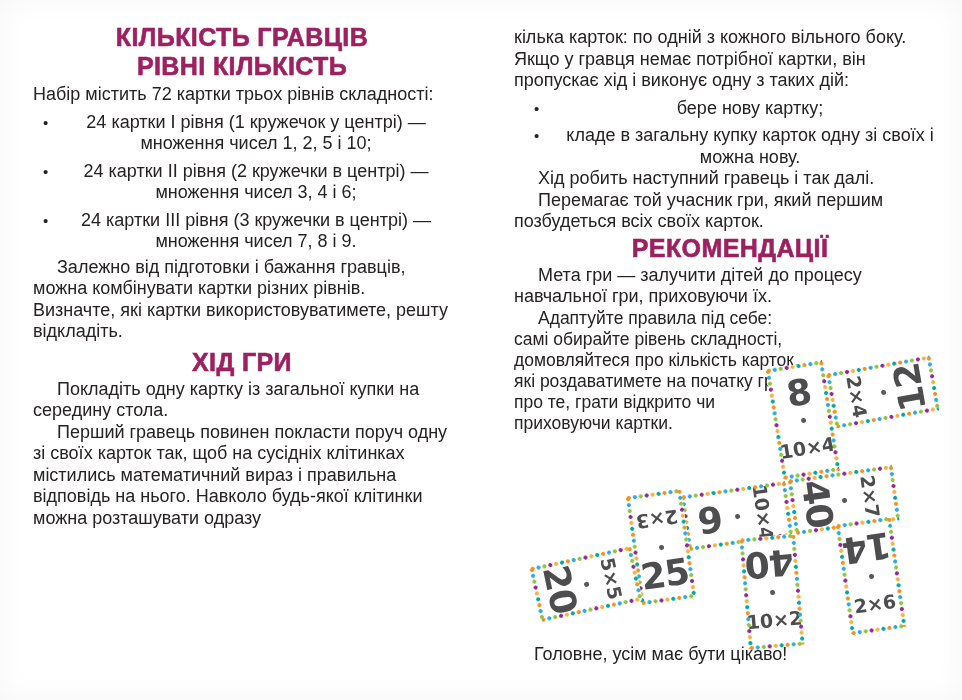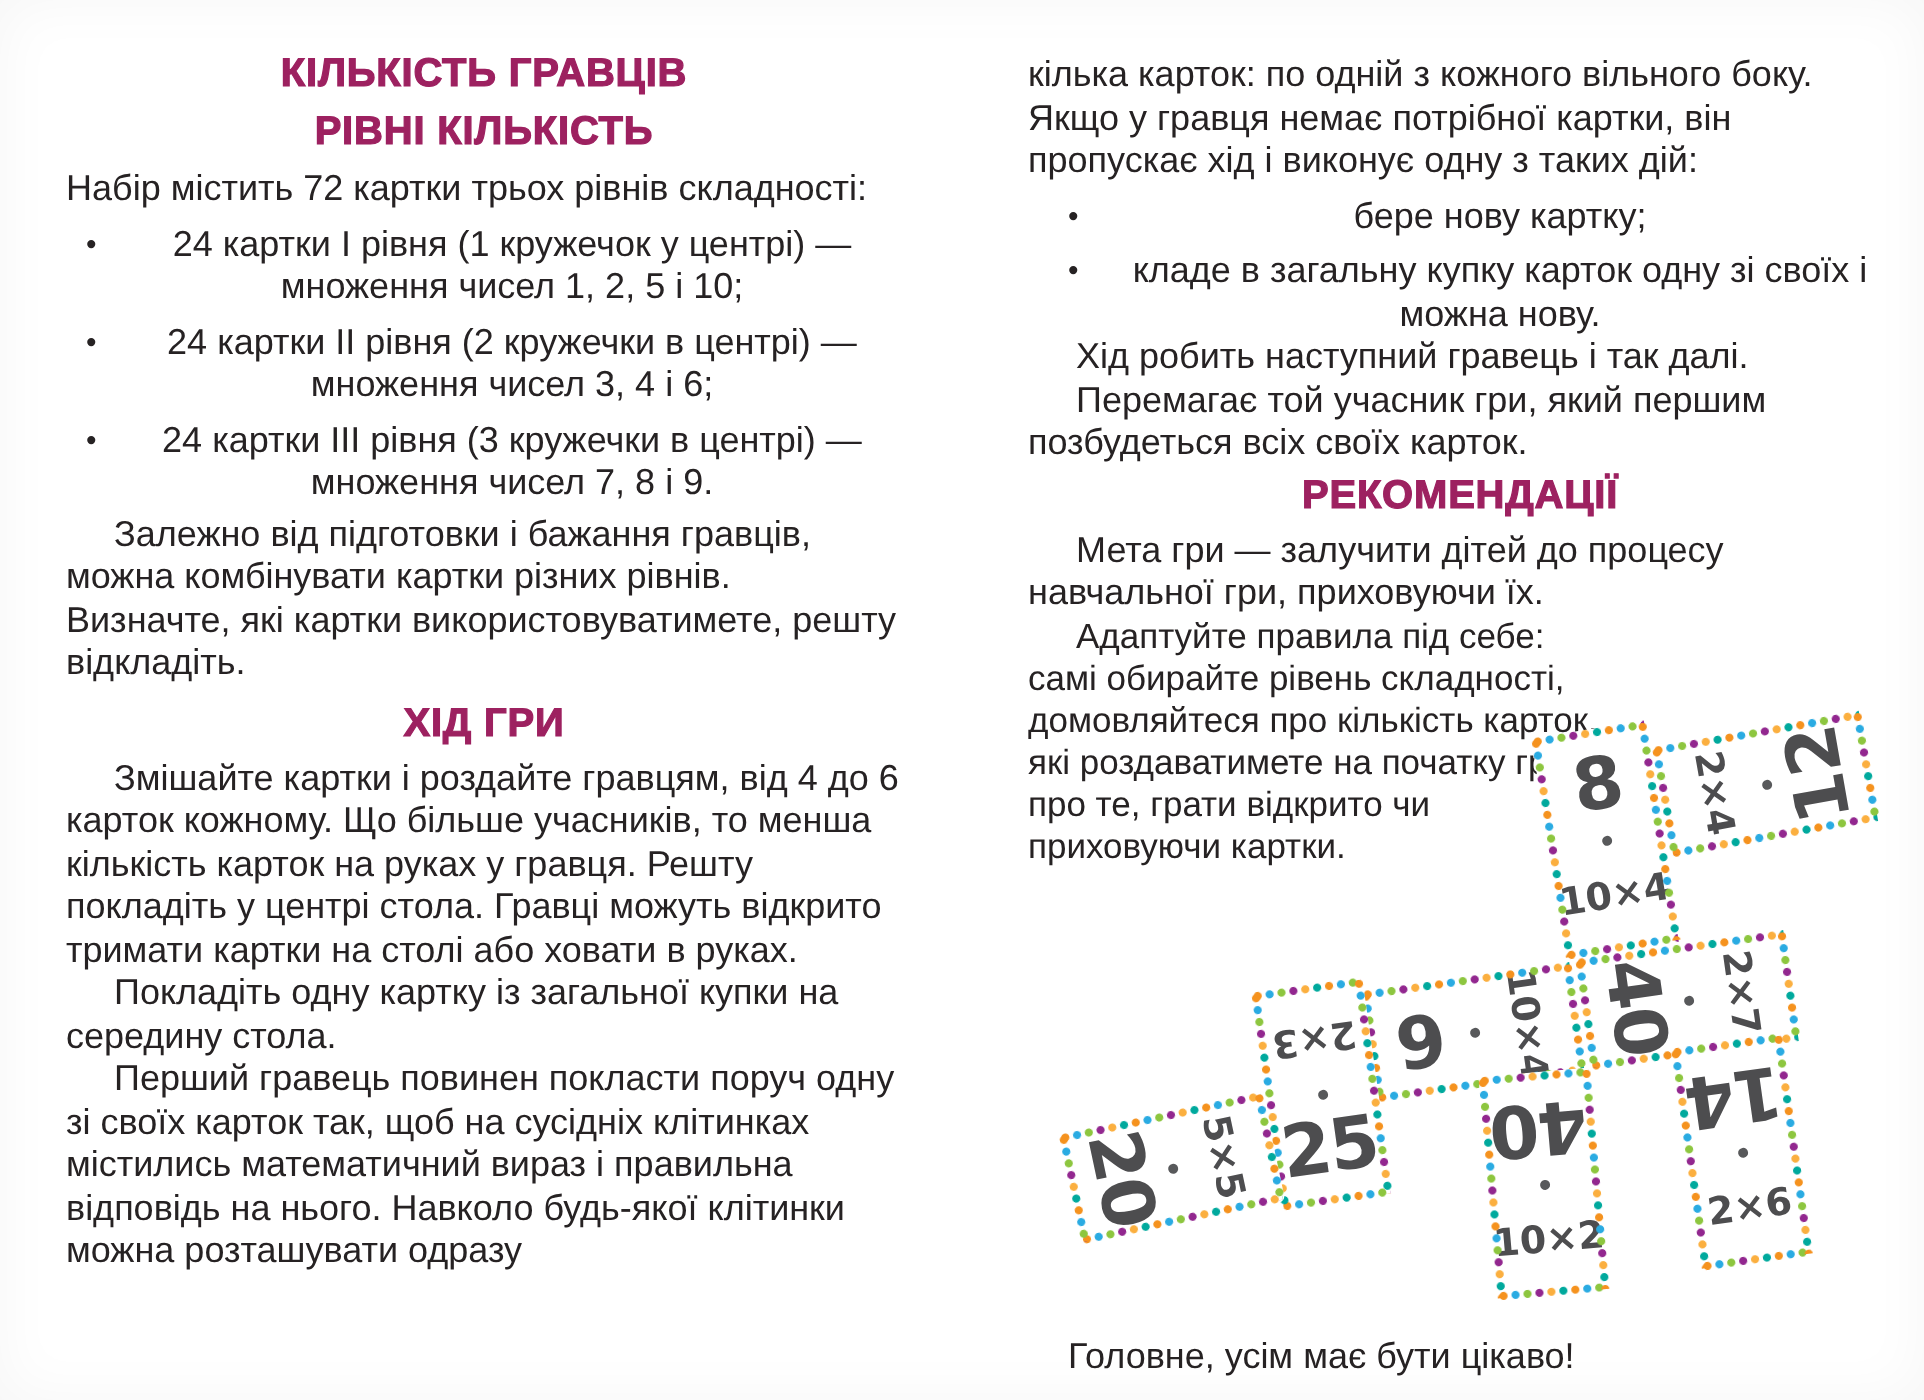--- a/index.html
+++ b/index.html
@@ -5,40 +5,40 @@
   html,body{margin:0;padding:0;background:#e9e9e9;}
   #stage{
     position:relative;width:962px;height:700px;background:#ffffff;
     font-family:"Liberation Sans",sans-serif;color:#262223;overflow:hidden;
     box-shadow:inset 0 0 30px rgba(0,0,0,0.04);
   }
   .col{position:absolute;top:0;font-size:18px;line-height:21.5px;}
   #left-col{left:33px;width:418px;padding-top:27px;}
   #right-col{left:514px;width:432px;padding-top:27px;}
   h2{
-    margin:0;text-align:center;font-size:20px;line-height:21px;
+    margin:0;text-align:center;font-size:25px;line-height:21px;
     color:#9d2160;font-weight:bold;letter-spacing:0.4px;
     -webkit-text-stroke:0.6px currentColor;
   }
   p{margin:0;}
   .indent{text-indent:24px;}
   .bullets{margin:0;padding:0;list-style:none;}
   .bullets li{position:relative;padding-left:28px;margin-top:6px;text-align:center;}
   .bullets li::before{content:"•";position:absolute;left:10px;top:0;font-size:15px;}
   #right-col .bullets li{padding-left:40px;}
   #right-col .bullets li::before{left:20px;}
   
   #h-players{margin-bottom:8px;}
   #p-players{margin-bottom:4px;}
   #h-levels{margin-top:0;margin-bottom:7px;}
   #levels-outro{margin-top:4px;}
   #h-gameplay{margin-top:9px;margin-bottom:6px;}
   #h-recommend{margin-top:5px;margin-bottom:6px;}
   #rec-narrow{width:292px;font-size:17.5px;line-height:21px;}
-  #closing-line{position:absolute;left:534px;top:668px;font-size:18px;z-index:7;}
+  #closing-line{position:absolute;left:534px;top:644px;font-size:18px;z-index:7;}
   
   #domino-illustration{position:absolute;left:0;top:0;width:962px;height:700px;pointer-events:none;}
   .card{position:absolute;background:#fff;display:flex;z-index:5;border-radius:3px;}
   .card.v{flex-direction:column;}
   .card.h{flex-direction:row;}
   .cell{flex:1;position:relative;}
   .val{
     position:absolute;inset:0;display:flex;align-items:center;justify-content:center;
     font-family:"DejaVu Sans",sans-serif;font-weight:bold;color:#4d4d4f;
   }
@@ -82,21 +82,20 @@
     <h2 id="h-levels">РІВНІ КІЛЬКІСТЬ</h2>
     <p>Набір містить 72 картки трьох рівнів складності:</p>
     <ul class="bullets">
       <li>24 картки I рівня (1 кружечок у центрі) — множення чисел 1, 2, 5 і 10;</li>
       <li>24 картки II рівня (2 кружечки в центрі) — множення чисел 3, 4 і 6;</li>
       <li>24 картки III рівня (3 кружечки в центрі) — множення чисел 7, 8 і 9.</li>
     </ul>
     <p class="indent" id="levels-outro">Залежно від підготовки і бажання гравців, можна комбінувати картки різних рівнів. Визначте, які картки використовуватимете, решту відкладіть.</p>
 
     <h2 id="h-gameplay">ХІД ГРИ</h2>
-    <p class="indent">Змішайте картки і роздайте гравцям, від 4 до 6 карток кожному. Що більше учасників, то менша кількість карток на руках у гравця. Решту покладіть у центрі стола. Гравці можуть відкрито тримати картки на столі або ховати в руках.</p>
     <p class="indent">Покладіть одну картку із загальної купки на середину стола.</p>
     <p class="indent">Перший гравець повинен покласти поруч одну зі своїх карток так, щоб на сусідніх клітинках містились математичний вираз і правильна відповідь на нього. Навколо будь-якої клітинки можна розташувати одразу</p>
   </div>
 
   <div class="col" id="right-col">
     <p>кілька карток: по одній з кожного вільного боку. Якщо у гравця немає потрібної картки, він пропускає хід і виконує одну з таких дій:</p>
     <ul class="bullets">
       <li>бере нову картку;</li>
       <li>кладе в загальну купку карток одну зі своїх і можна нову.</li>
     </ul>

